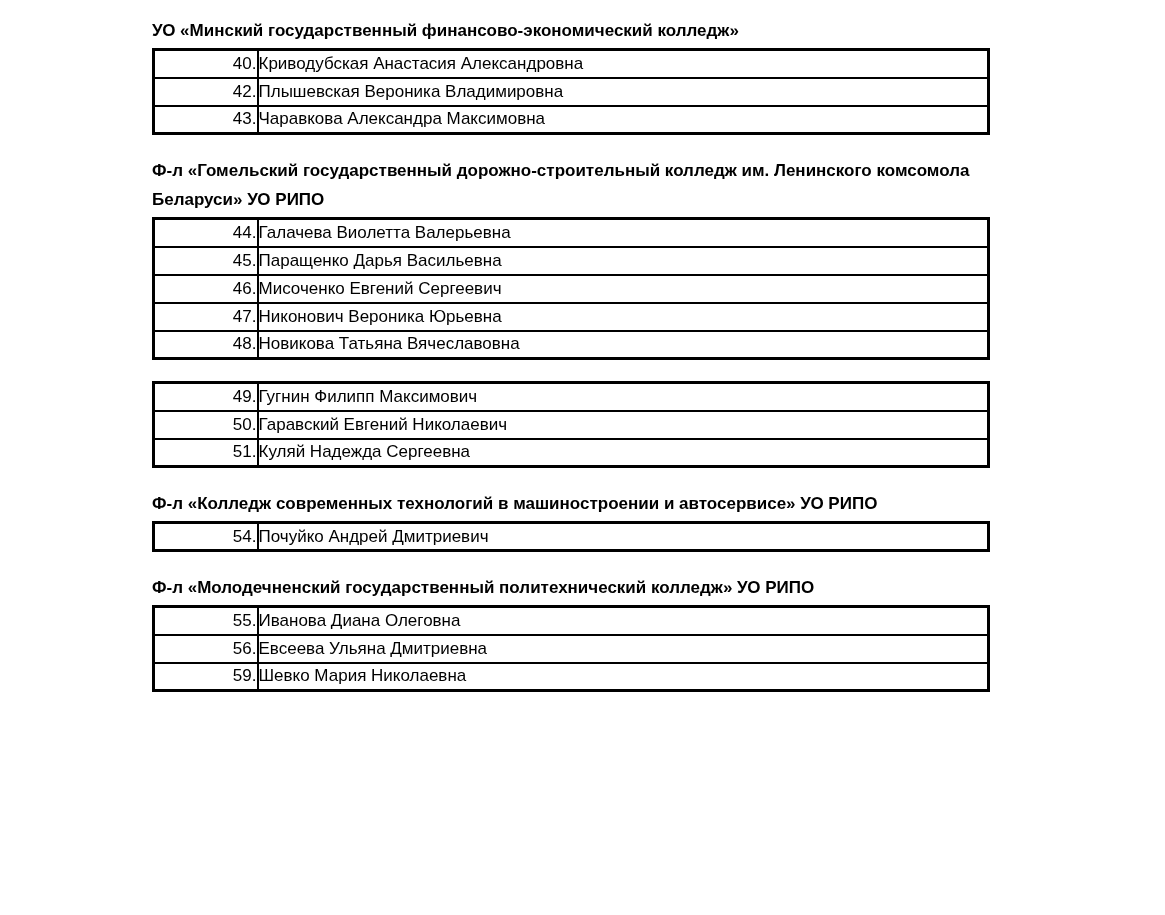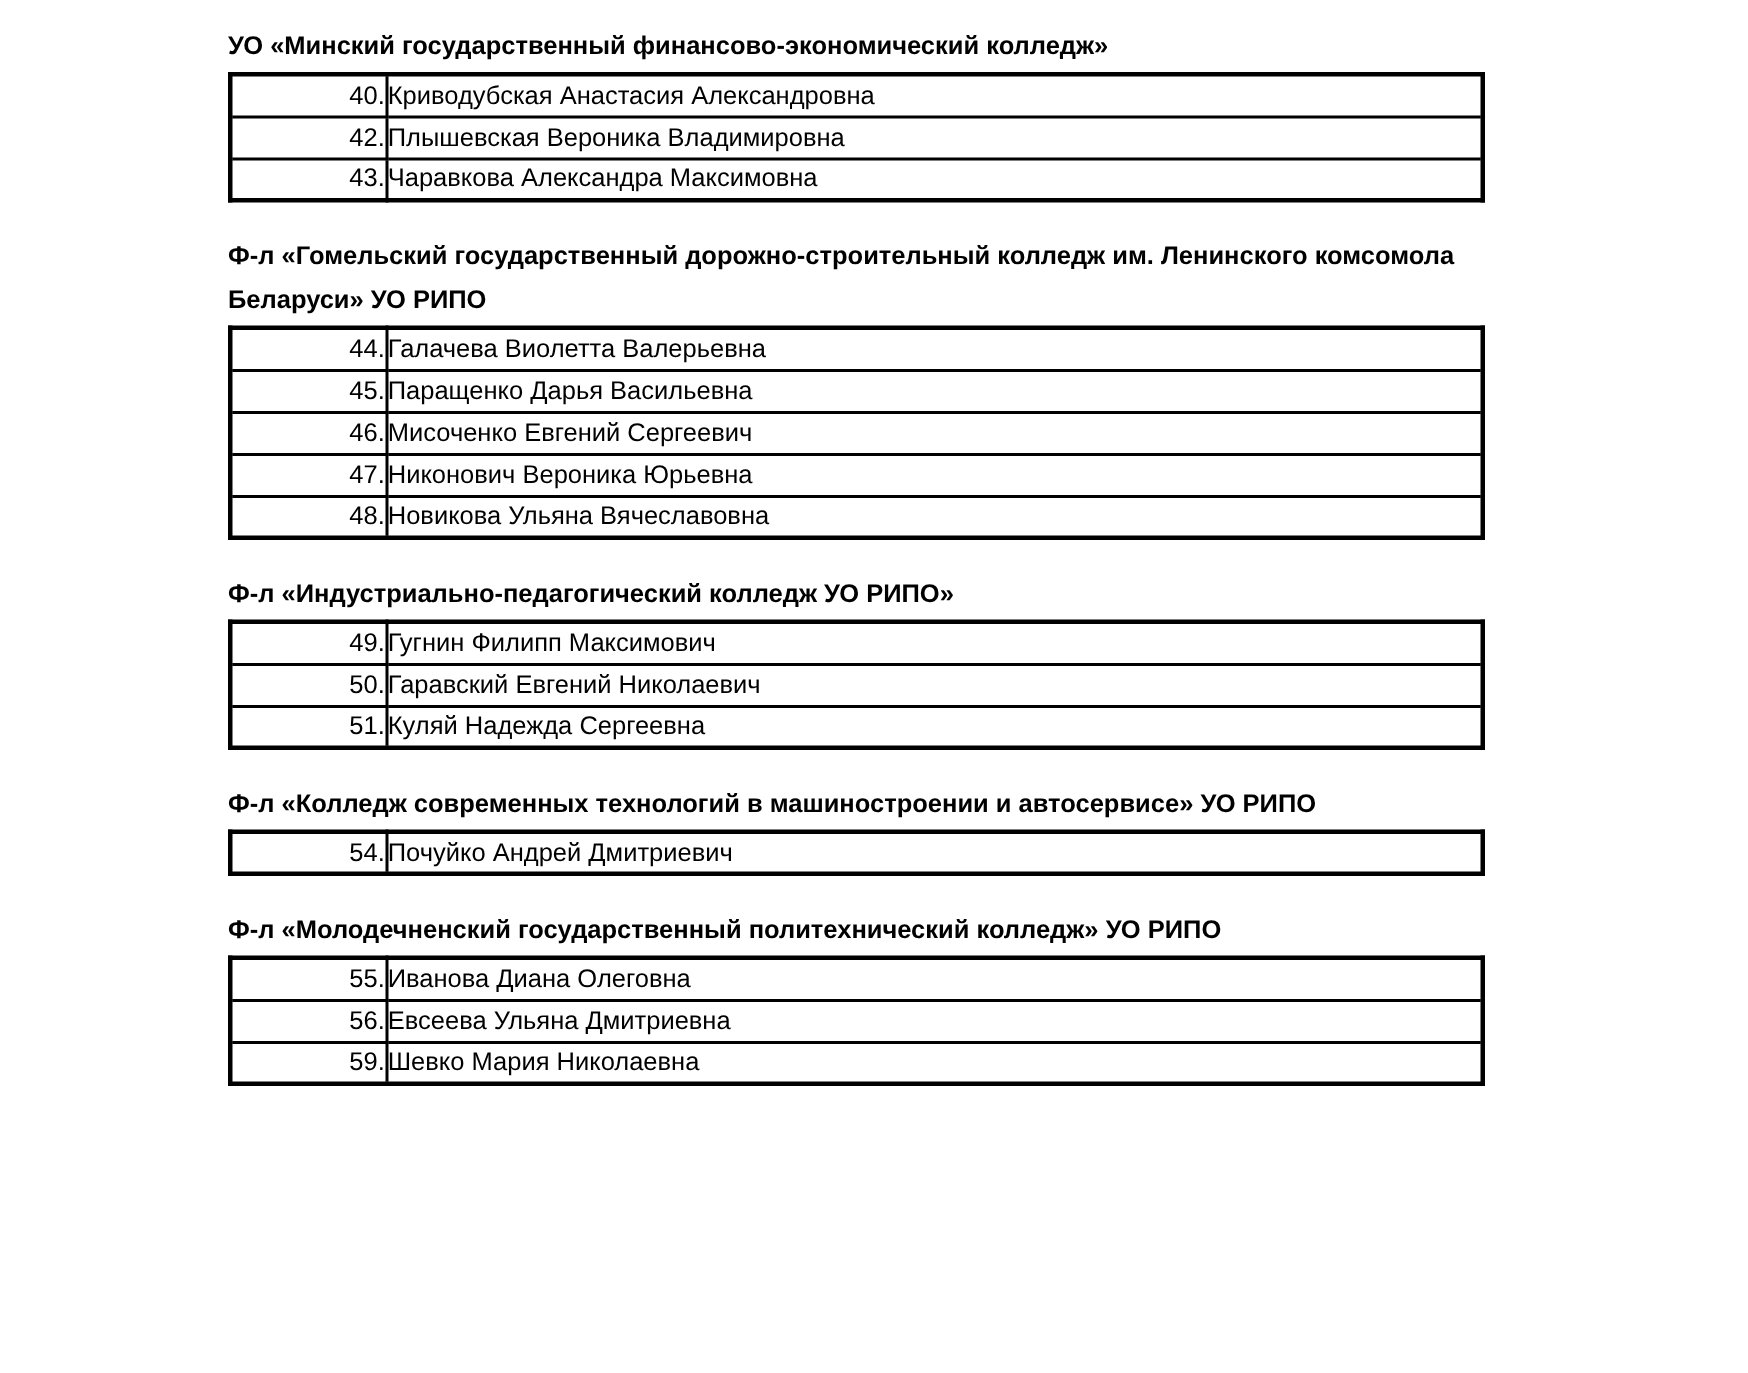--- a/index.html
+++ b/index.html
@@ -88,28 +88,27 @@
             <tr>
               <td class="num-cell">46.</td>
               <td class="name-cell">Мисоченко Евгений Сергеевич</td>
             </tr>
             <tr>
               <td class="num-cell">47.</td>
               <td class="name-cell">Никонович Вероника Юрьевна</td>
             </tr>
             <tr>
               <td class="num-cell">48.</td>
-              <td class="name-cell">Новикова Ульяна Вячеславовна</td>
+              <td class="name-cell">Новикова Татьяна Вячеславовна</td>
             </tr>
           </tbody>
     </table>
   </section>
 
   <section class="section">
-    <h2 class="section-heading">Ф-л «Индустриально-педагогический колледж УО РИПО»</h2>
     <table class="roster">
       <tbody>
             <tr>
               <td class="num-cell">49.</td>
               <td class="name-cell">Гугнин Филипп Максимович</td>
             </tr>
             <tr>
               <td class="num-cell">50.</td>
               <td class="name-cell">Гаравский Евгений Николаевич</td>
             </tr>

